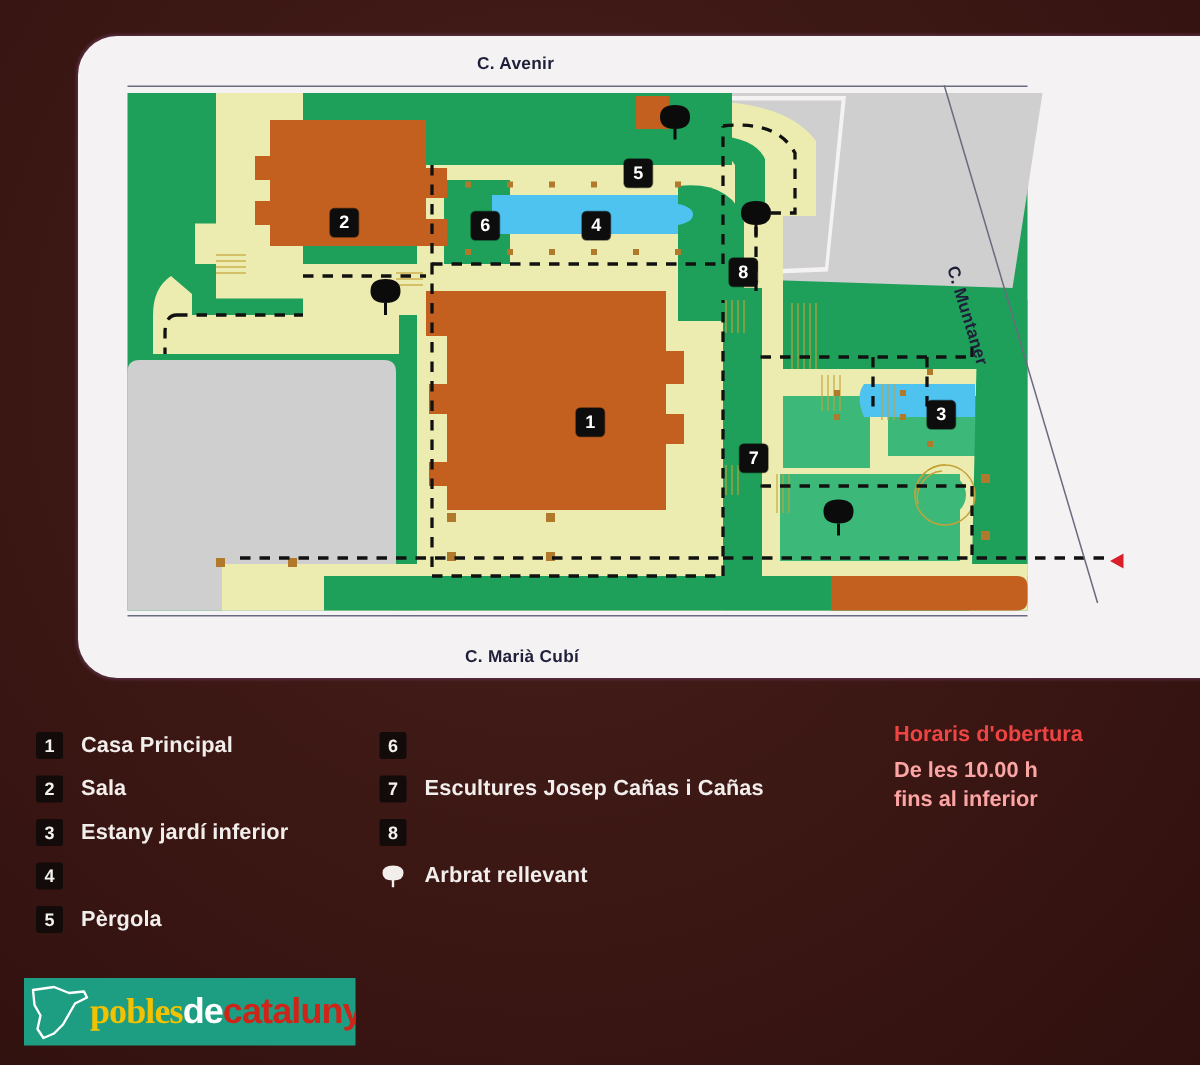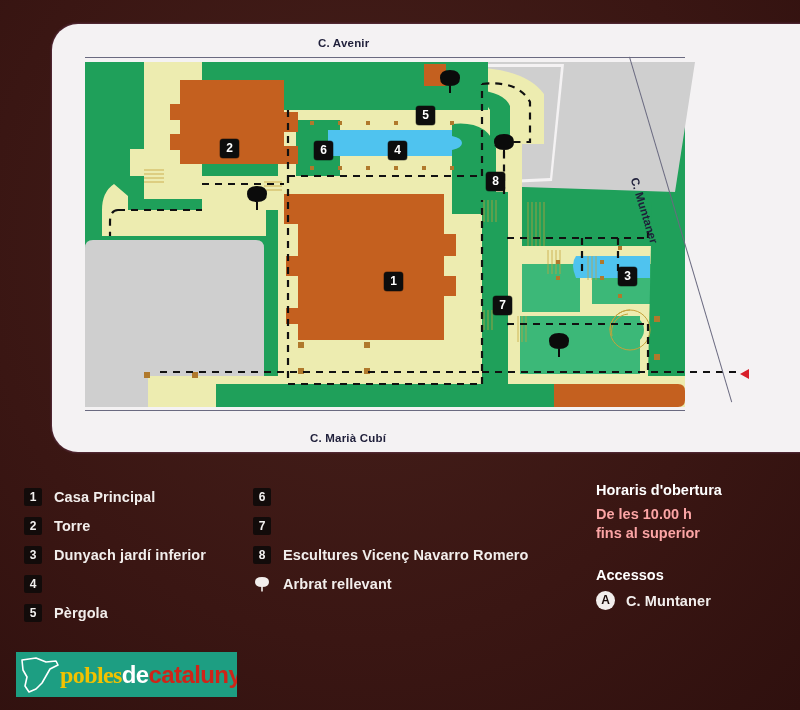--- a/index.html
+++ b/index.html
@@ -130,21 +130,21 @@
     text-align: right;
   }
   .legend-tree-icon {
     width: 18px; height: 18px;
     flex: 0 0 18px;
     margin-right: 12px;
     position: relative;
   }
 
   .info-title {
-    color: #ffffff;
+    color: #ef4444;
     font-size: 14.5px;
     font-weight: 700;
     margin: 0 0 8px 0;
     white-space: nowrap;
   }
   .info-line {
     color: #fca5a5;
     font-size: 14.5px;
     font-weight: 700;
     margin: 0 0 3px 0;
@@ -429,68 +429,61 @@
 
 <div id="legend">
 
   <div class="legend-col" id="legend-col-1">
     <div class="legend-row">
       <span class="legend-badge">1</span>
       <span class="legend-text">Casa Principal</span>
     </div>
     <div class="legend-row">
       <span class="legend-badge">2</span>
-      <span class="legend-text">Torre</span>
+      <span class="legend-text">Sala</span>
     </div>
     <div class="legend-row">
       <span class="legend-badge">3</span>
-      <span class="legend-text">Dunyach jardí inferior</span>
+      <span class="legend-text">Estany jardí inferior</span>
     </div>
     <div class="legend-row">
       <span class="legend-badge">4</span>
     </div>
     <div class="legend-row">
       <span class="legend-badge">5</span>
       <span class="legend-text">Pèrgola</span>
     </div>
   </div>
 
   <div class="legend-col" id="legend-col-2">
     <div class="legend-row">
       <span class="legend-badge">6</span>
     </div>
     <div class="legend-row">
       <span class="legend-badge">7</span>
+      <span class="legend-text">Escultures Josep Cañas i Cañas</span>
     </div>
     <div class="legend-row">
       <span class="legend-badge">8</span>
-      <span class="legend-text">Escultures Vicenç Navarro Romero</span>
     </div>
     <div class="legend-row">
       <span class="legend-tree-icon">
         <svg width="18" height="18" viewBox="0 0 18 18" aria-hidden="true">
           <path d="M9,12 q-7,0 -7,-5 q0,-5 7,-5 q7,0 7,5 q0,5 -7,5 z" fill="#f2eeec"></path>
           <rect x="8.2" y="11.5" width="1.6" height="5" fill="#f2eeec"></rect>
         </svg>
       </span>
       <span class="legend-text">Arbrat rellevant</span>
     </div>
   </div>
 
   <div class="legend-col" id="legend-col-3">
     <p class="info-title">Horaris d'obertura</p>
     <p class="info-line">De les 10.00 h</p>
-    <p class="info-line">fins al superior</p>
-    <div id="accessos-block">
-      <p class="info-title">Accessos</p>
-      <div id="accessos-row">
-        <span id="accessos-ring">A</span>
-        <span class="legend-text">C. Muntaner</span>
-      </div>
-    </div>
+    <p class="info-line">fins al inferior</p>
   </div>
 
 </div>
 
 <div id="logo">
   <span id="logo-map-shape">
     <svg width="46" height="44" viewBox="0 0 46 44" aria-hidden="true">
       <path d="M6,7 L20,5 L30,9 L40,8 L42,12 L34,16 L30,23 L26,30 L20,36 L13,39 L9,33 L11,24 L7,17 Z" fill="none" stroke="#ffffff" stroke-width="1.6" stroke-linejoin="round"></path>
     </svg>
   </span>

